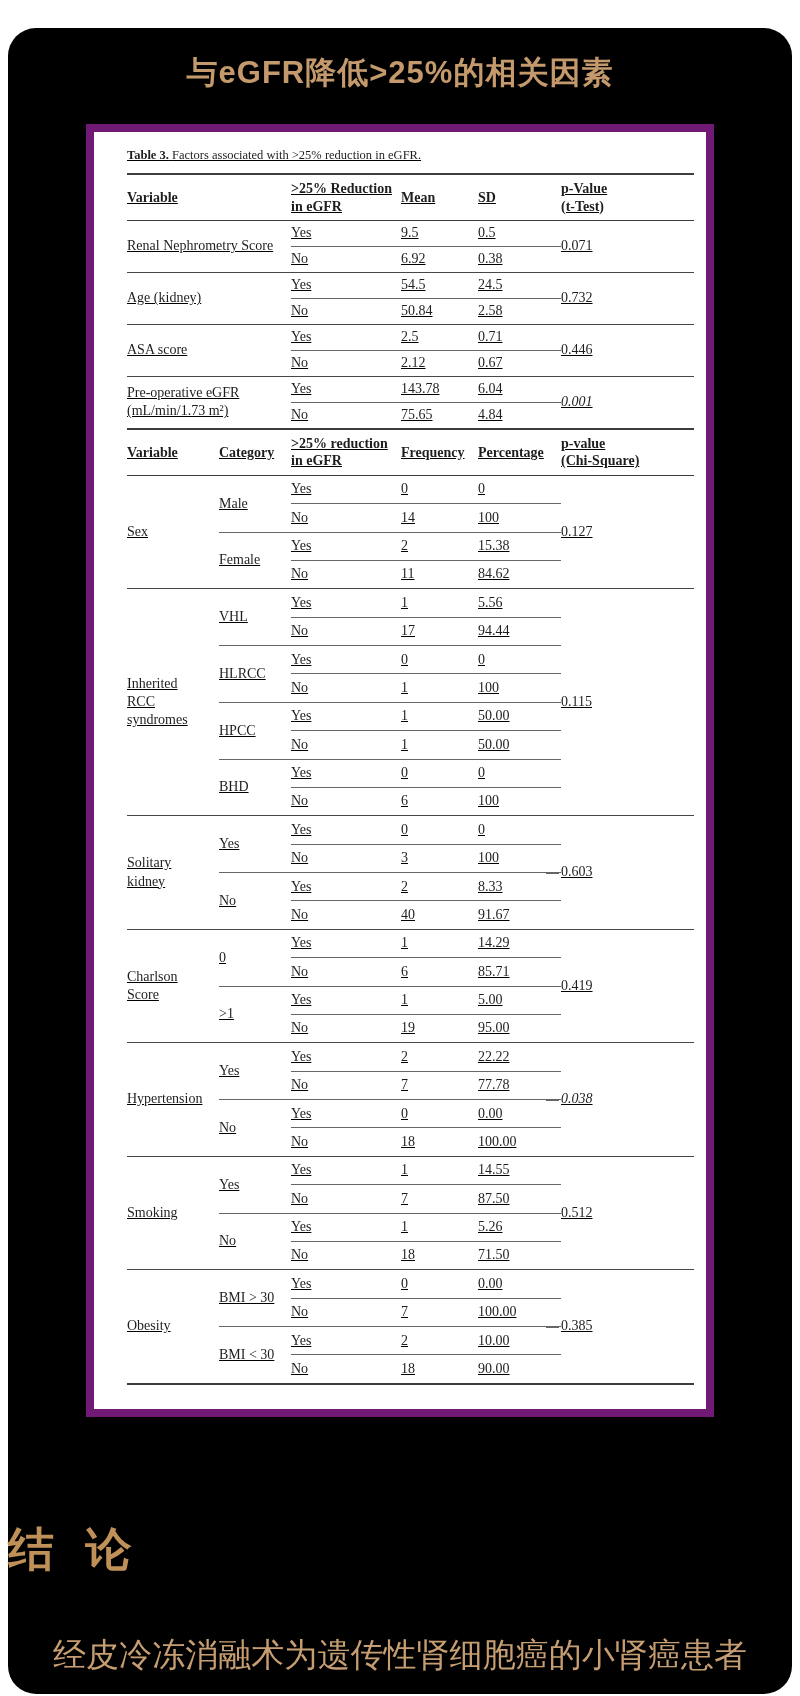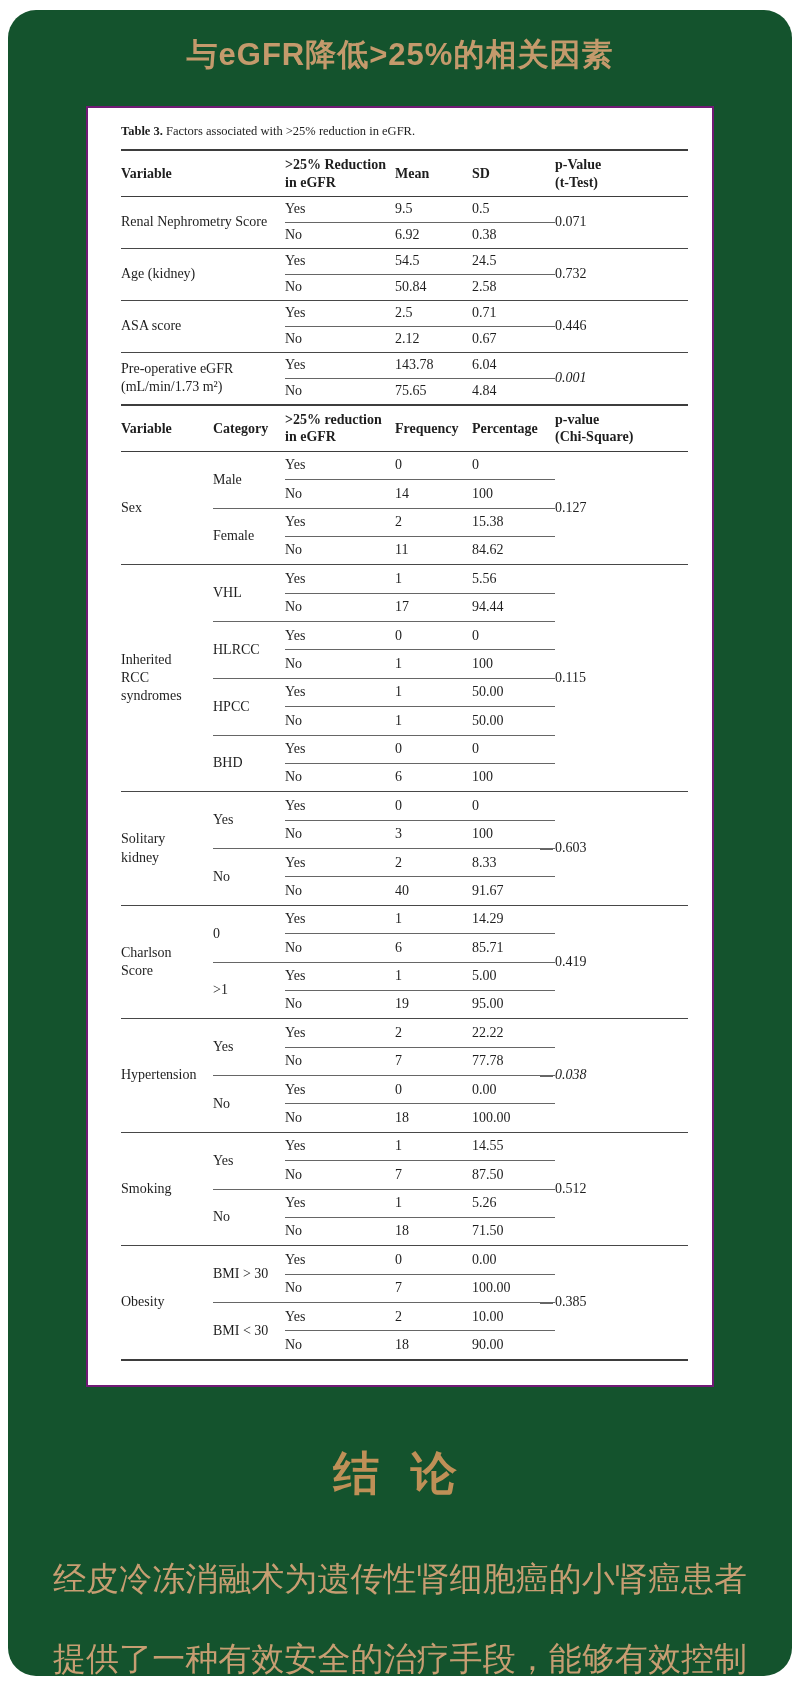--- a/index.html
+++ b/index.html
@@ -1,26 +1,26 @@
 <!DOCTYPE html>
 <html><head>
 <meta charset="utf-8">
 <style>
   * { margin:0; padding:0; box-sizing:border-box; }
   html,body { width:800px; height:1696px; background:#ffffff; overflow:hidden; }
   body { font-family:"Liberation Sans", sans-serif; position:relative; }
 
-  .card { position:absolute; left:8px; top:10px; width:784px; height:1666px;
-          background:#14532d; border-radius:28px; }
+  .card { position:absolute; left:8px; top:28px; width:784px; height:1666px;
+          background:#000000; border-radius:28px;text-decoration:underline; }
 
   .main-title { text-align:center; padding-top:24px; font-size:31px; font-weight:700;
                 color:#c49a6c; letter-spacing:1px; }
 
   .table-box { width:628px; margin:30px auto 0; background:#ffffff;
-               border:2px solid #701a75; padding:16px 26px 24px 33px; }
+               border:8px solid #701a75; padding:16px 26px 24px 33px; }
 
   .caption { font-family:"Liberation Serif","DejaVu Serif",serif; font-size:12.5px;
              color:#1e1e1e; margin-bottom:10px; }
   .caption .cap-label { font-weight:700; }
 
   table.ptable { border-collapse:collapse; table-layout:fixed; width:567px;
                  font-family:"Liberation Serif","DejaVu Serif",serif; font-size:14px;
                  color:#1e1e1e; }
   #ttest-table { border-top:2.4px solid #3d3d3d; border-bottom:2.2px solid #3d3d3d; }
   #chisq-table { border-bottom:2.4px solid #3d3d3d; }
@@ -30,21 +30,21 @@
   table.ptable td { text-align:left; vertical-align:middle; padding:3.4px 4px 3.4px 0;
                     white-space:pre-line; line-height:1.3; }
   #chisq-table td { padding-top:4.6px; padding-bottom:4.6px; }
   tr.gsep > td { border-top:1.7px solid #474747; }
   td.mid, td.csep { border-top:1px solid #666666; }
   td.pcell { position:relative; padding-left:4px; }
   td.pcell::before { content:""; position:absolute; left:-15px; top:50%; width:13px;
                      height:1px; background:#666666; }
   td.pcell.sig { font-style:italic; }
 
-  .conclusion-title { margin-top:56px; text-align:center;
+  .conclusion-title { margin-top:102px; 
                       font-family:"Liberation Serif","DejaVu Serif",serif;
                       font-size:46px; font-weight:700; color:#bf9057; letter-spacing:10px; }
   .conclusion-text { width:694px; margin:34px auto 0; font-size:33px; line-height:2.42;
                      color:#c79e72; text-align:justify; }
 </style>
 </head>
 <body>
 
 <div class="card">
   <h1 class="main-title">与eGFR降低&gt;25%的相关因素</h1>

